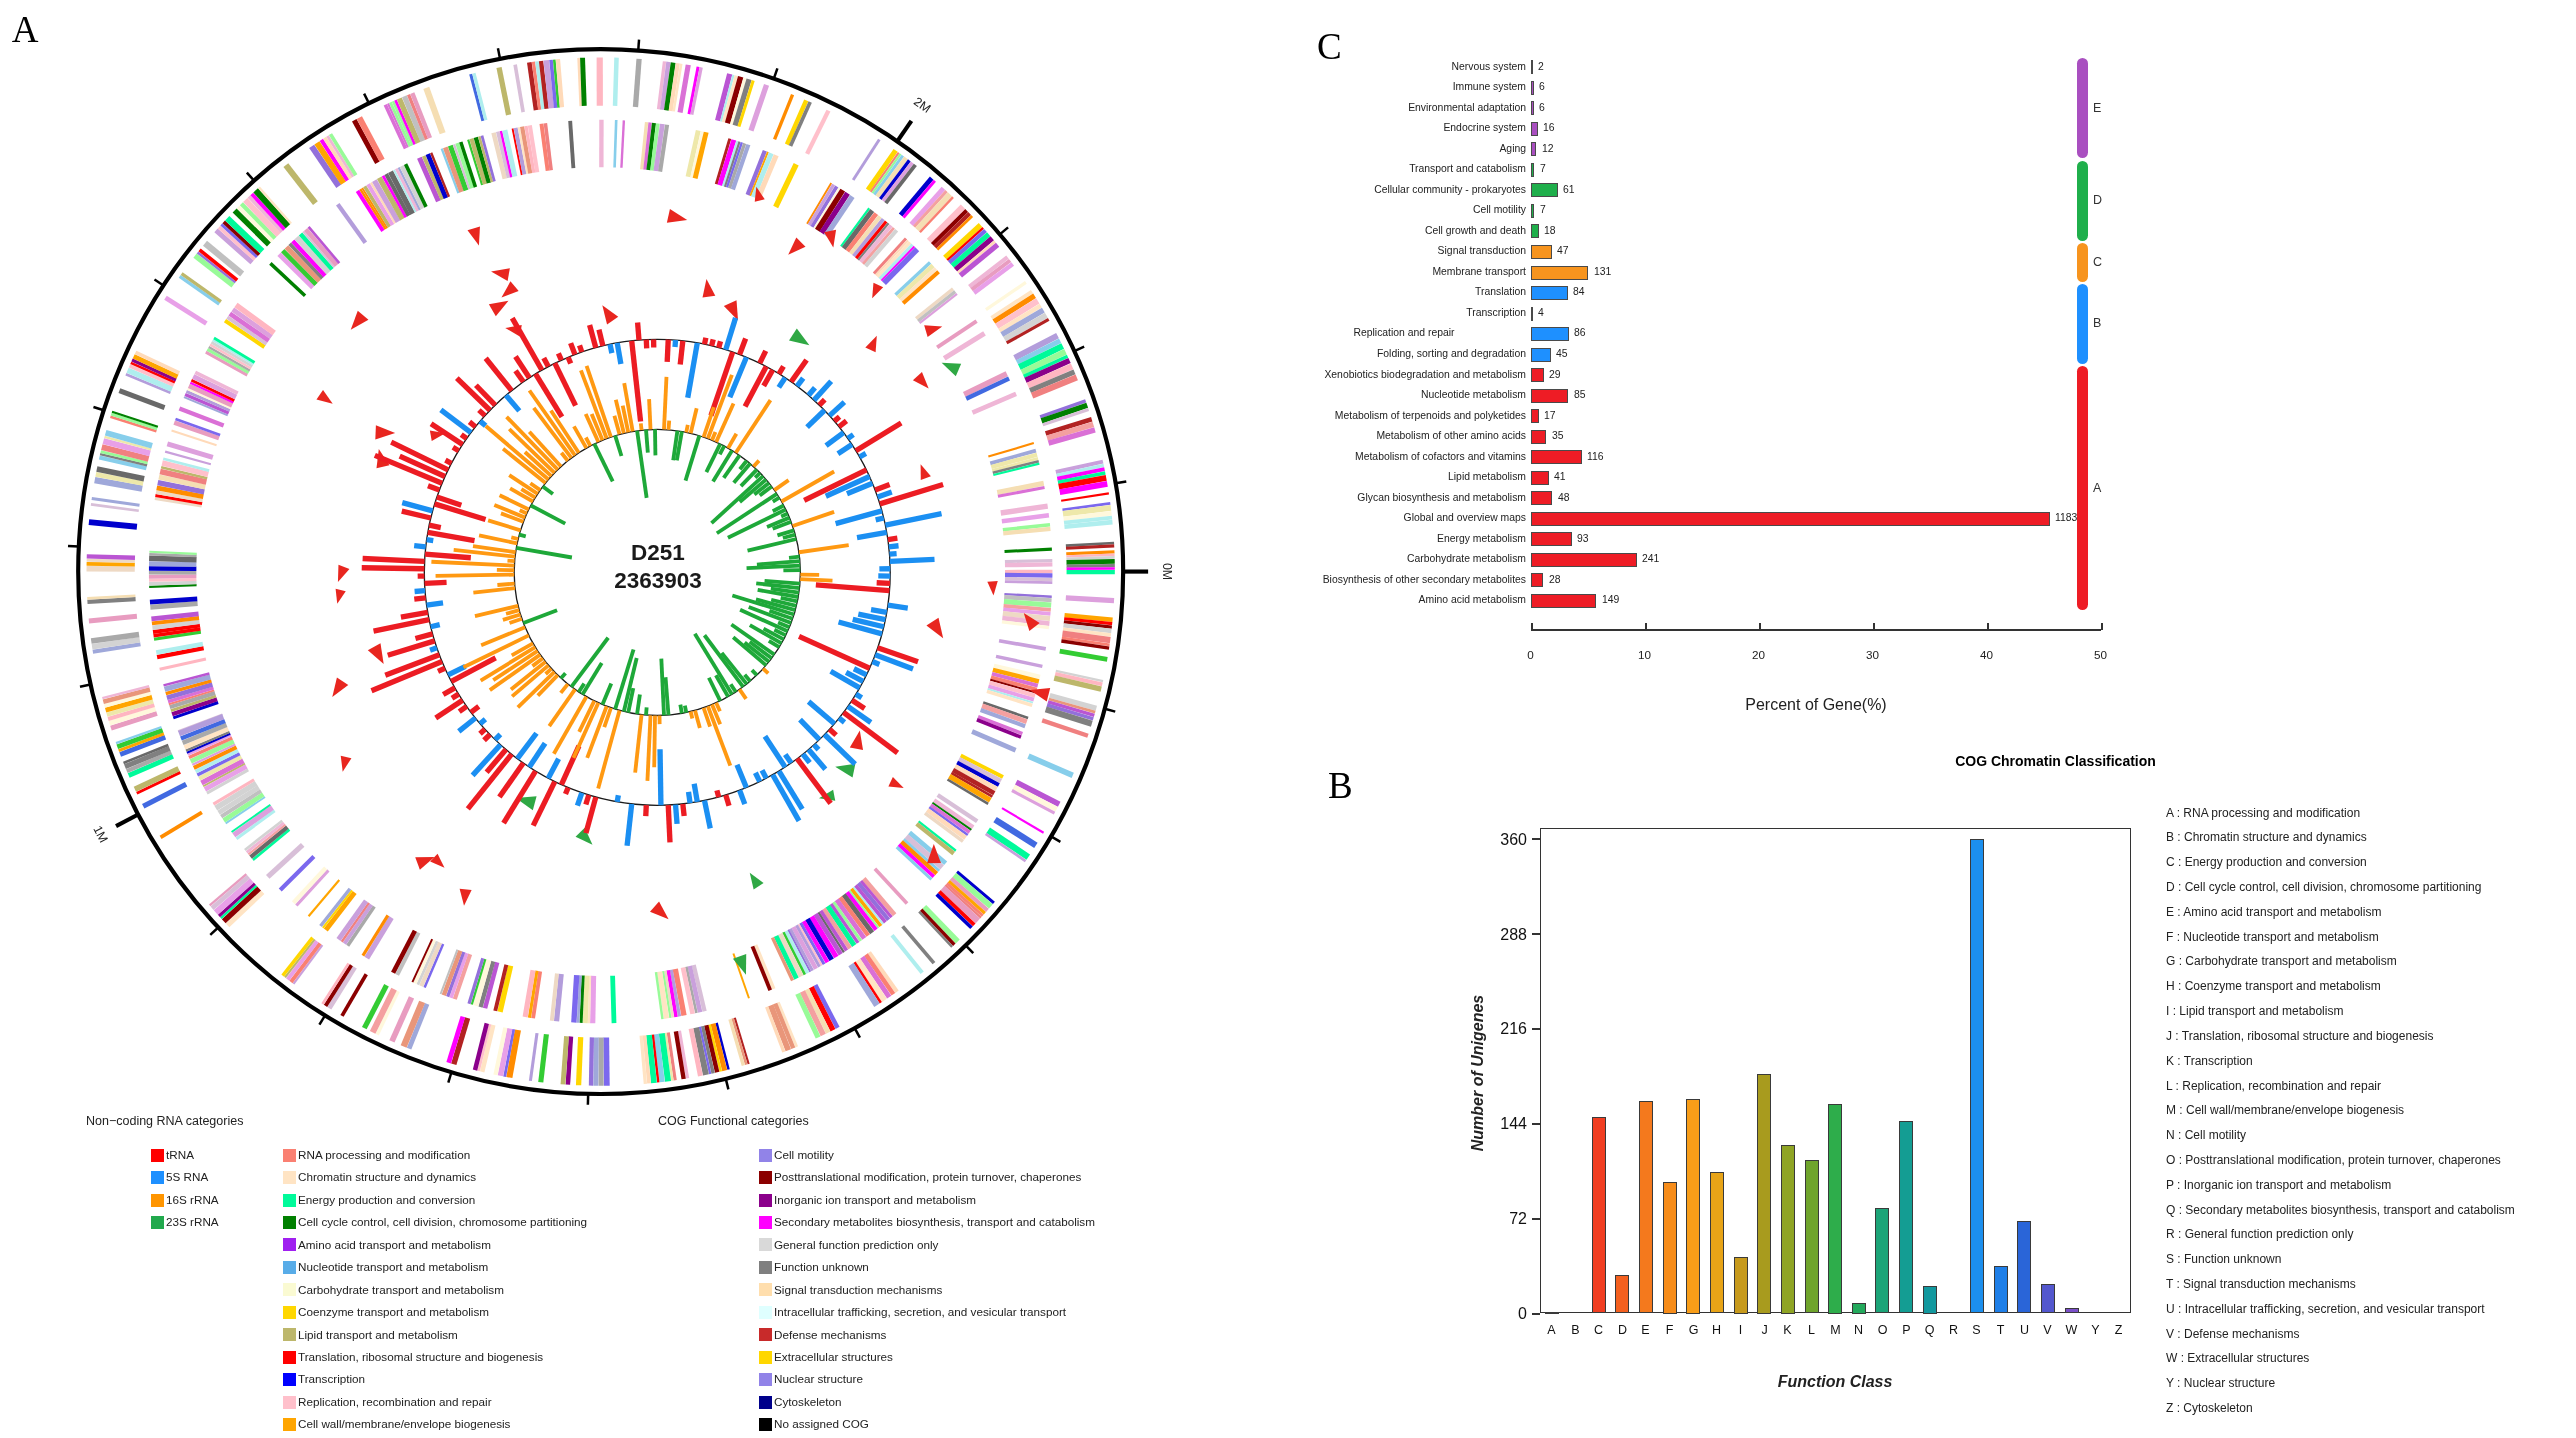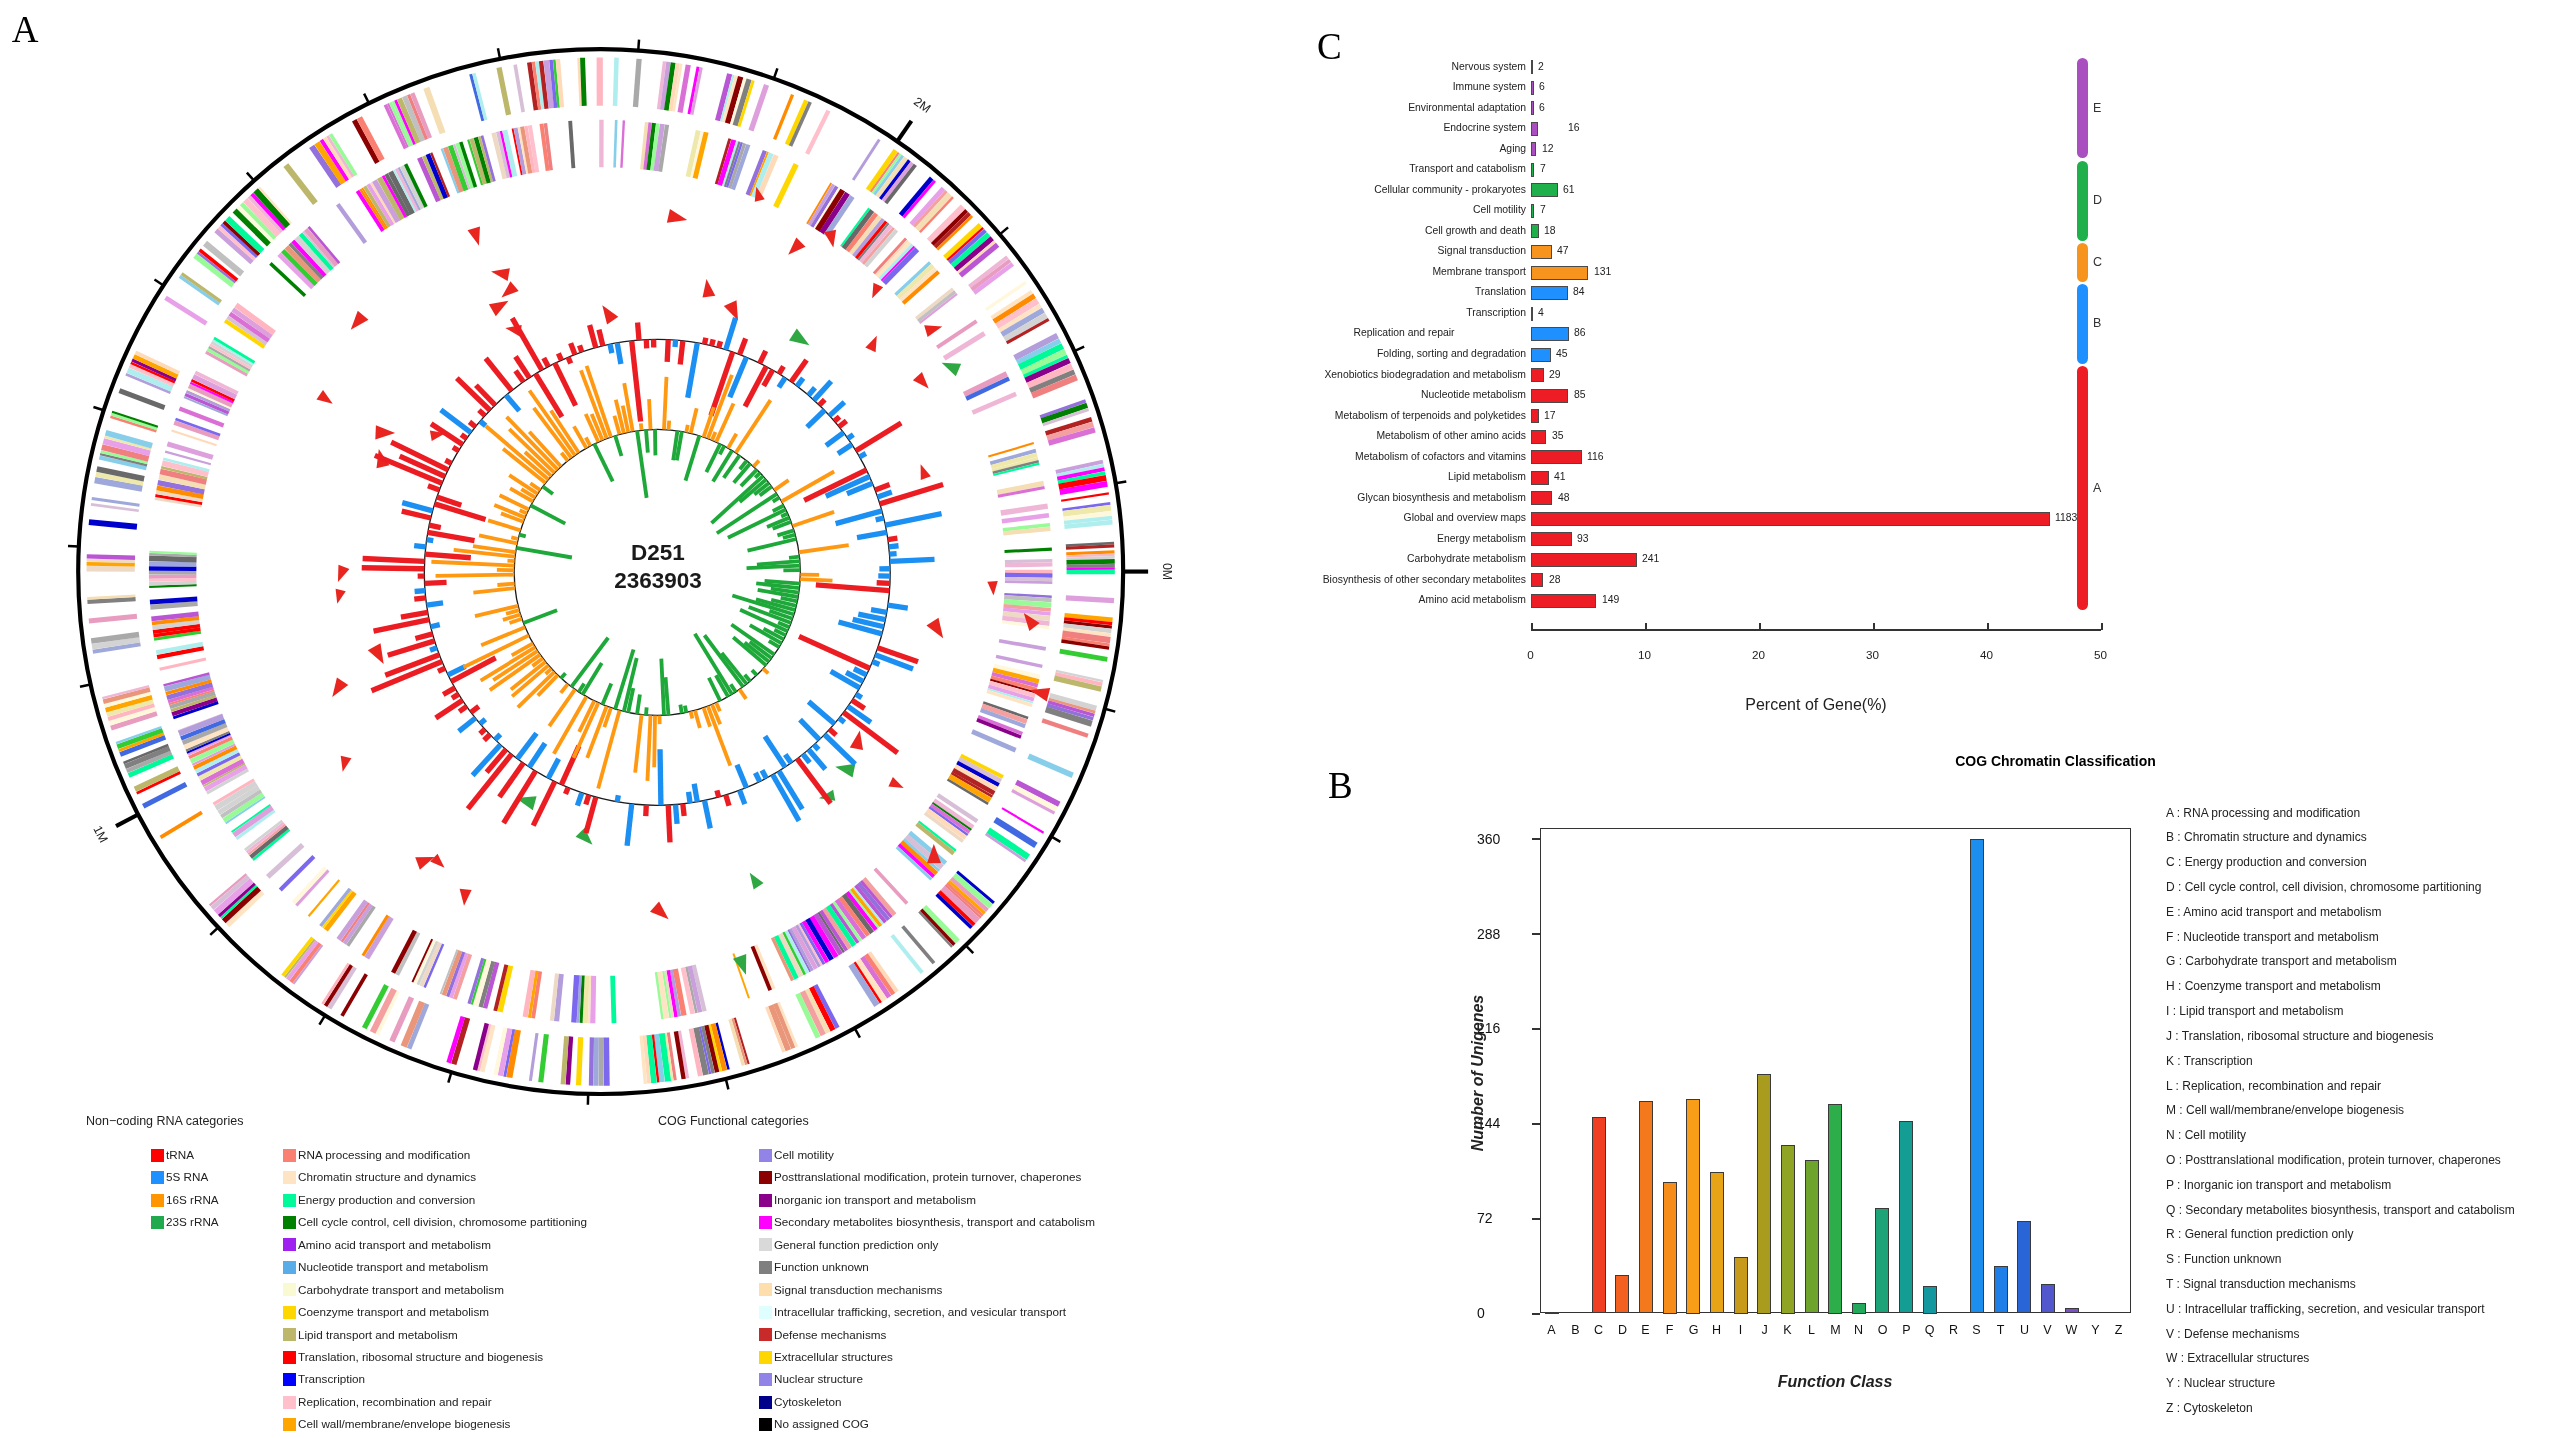--- a/index.html
+++ b/index.html
@@ -12,21 +12,21 @@
   .sw{position:absolute;width:12.5px;height:12.5px;}
   .c-label{font-size:10.4px;color:#222;white-space:nowrap;text-align:right;}
   .c-val{font-size:10.4px;color:#222;white-space:nowrap;}
   .c-bar{position:absolute;border:1.2px solid #4a4a4a;box-sizing:border-box;}
   .c-tick-num{font-size:11.7px;color:#222;text-align:center;}
   .axis-line{position:absolute;background:#333;}
   .cap{position:absolute;border-radius:5.8px;}
   .cap-letter{position:absolute;font-size:12.5px;color:#333;}
   .b-frame{position:absolute;border:1.7px solid #333;box-sizing:border-box;background:#fff;}
   .b-bar{position:absolute;border:1.2px solid #3a3a3a;box-sizing:border-box;}
-  .b-ytick{position:absolute;font-size:14px;color:#111;text-align:left;width:50px;}
+  .b-ytick{position:absolute;font-size:16px;color:#111;text-align:right;width:50px;}
   .b-xletter{position:absolute;font-size:12.5px;color:#111;text-align:center;width:23px;}
   .b-legend-row{position:absolute;font-size:12px;color:#222;white-space:nowrap;}
   .title-bold{font-size:14px;font-weight:bold;color:#000;text-align:center;}
   .ax-label{font-size:16px;color:#222;text-align:center;}
   .ital{font-style:italic;font-weight:bold;}
   .center-label{font-size:22.5px;font-weight:bold;color:#1a1a1a;text-align:center;line-height:28px;}
   .tickmark{position:absolute;background:#333;}
 </style>
 </head>
 <body>
@@ -1236,21 +1236,21 @@
     <div class="c-bar" style="left:1531px;top:60px;width:1.2px;height:14px;background:#A94FC0;"></div>
     <div class="abs c-val" style="left:1538px;top:61px;">2</div>
     <div class="abs c-label" style="left:1282px;top:81px;width:244px;">Immune system</div>
     <div class="c-bar" style="left:1531px;top:81px;width:2.7px;height:14px;background:#A94FC0;"></div>
     <div class="abs c-val" style="left:1539px;top:81px;">6</div>
     <div class="abs c-label" style="left:1282px;top:102px;width:244px;">Environmental adaptation</div>
     <div class="c-bar" style="left:1531px;top:101px;width:2.7px;height:14px;background:#A94FC0;"></div>
     <div class="abs c-val" style="left:1539px;top:102px;">6</div>
     <div class="abs c-label" style="left:1282px;top:122px;width:244px;">Endocrine system</div>
     <div class="c-bar" style="left:1531px;top:122px;width:7px;height:14px;background:#A94FC0;"></div>
-    <div class="abs c-val" style="left:1543px;top:122px;margin-left:25px;">16</div>
+    <div class="abs c-val" style="left:1543px;top:122px;">16</div>
     <div class="abs c-label" style="left:1282px;top:143px;width:244px;">Aging</div>
     <div class="c-bar" style="left:1531px;top:142px;width:5.2px;height:14px;background:#A94FC0;"></div>
     <div class="abs c-val" style="left:1542px;top:143px;">12</div>
     <div class="abs c-label" style="left:1282px;top:163px;width:244px;">Transport and catabolism</div>
     <div class="c-bar" style="left:1531px;top:163px;width:3.1px;height:14px;background:#1FAF4B;"></div>
     <div class="abs c-val" style="left:1540px;top:163px;">7</div>
     <div class="abs c-label" style="left:1282px;top:184px;width:244px;">Cellular community - prokaryotes</div>
     <div class="c-bar" style="left:1531px;top:183px;width:27px;height:14px;background:#1FAF4B;"></div>
     <div class="abs c-val" style="left:1563px;top:184px;">61</div>
     <div class="abs c-label" style="left:1282px;top:204px;width:244px;">Cell motility</div>

